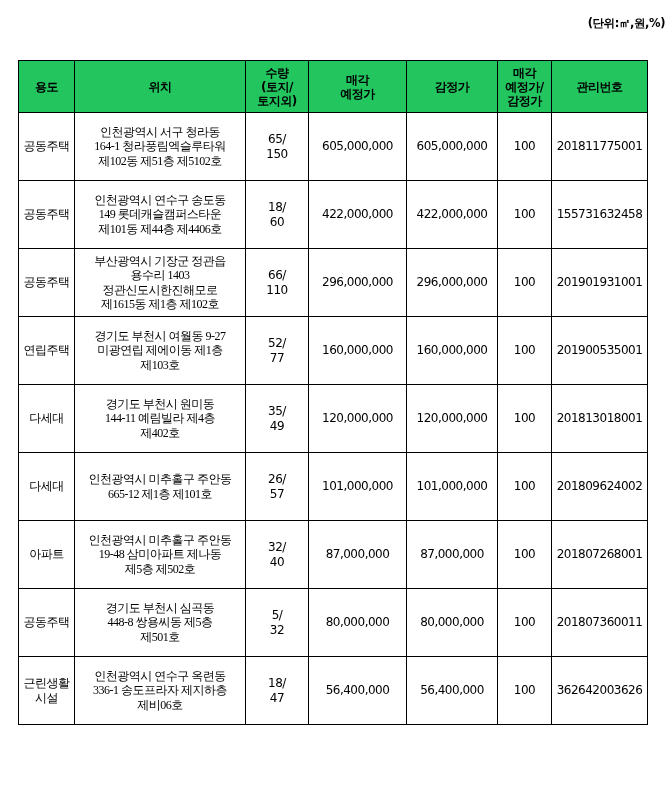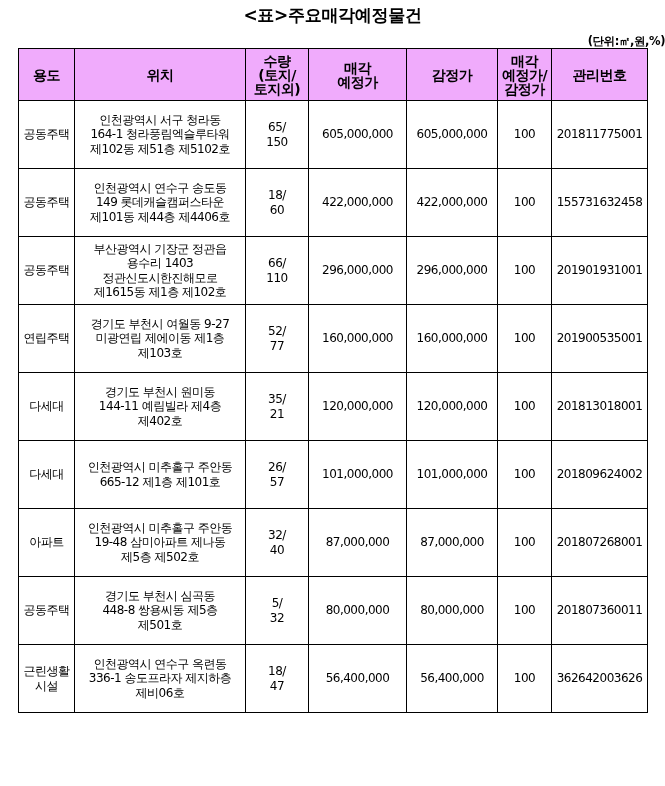--- a/index.html
+++ b/index.html
@@ -34,21 +34,21 @@
     margin: 0;
     padding-top: 4px;
     height: 26px;
     line-height: 22px;
     white-space: nowrap;
   }
 
   
   .unit-note-row {
     width: 647px;
-    margin: 0 auto 0 18px;
+    margin: 12px auto 0 18px;
     text-align: right;
     padding-right: 0px;
     height: 20px;
     box-sizing: border-box;
   }
   .unit-note {
     font-size: 11.5px;
     font-weight: bold;
     letter-spacing: -0.4px;
     display: inline-block;
@@ -76,23 +76,23 @@
     border: 1px solid #000;
     text-align: center;
     vertical-align: middle;
     padding: 1px 2px;
     box-sizing: border-box;
     word-break: keep-all;
     overflow: hidden;
   }
 
   table.listing thead th {
-    background: #f0abfc;
+    background: #22c55e;
     font-weight: bold;
-    font-size: 14px;
+    font-size: 12px;
     line-height: 14px;
     letter-spacing: -0.5px;
     height: 52px;
   }
 
   table.listing tbody td {
     font-size: 12px;
     line-height: 14.5px;
     letter-spacing: -0.5px;
     height: 68px;
@@ -110,20 +110,21 @@
   td.cell-use {
     font-size: 12px;
     letter-spacing: -0.8px;
   }
   td.cell-loc {
     font-size: 12px;
     letter-spacing: -0.6px;
     line-height: 15px;
     padding-left: 3px;
     padding-right: 3px;
+    font-family: Liberation Serif, serif;
   }
   td.cell-qty {
     font-size: 12px;
     line-height: 13.5px;
     letter-spacing: -0.2px;
   }
   td.cell-price,
   td.cell-appr {
     font-size: 12.5px;
     letter-spacing: 0px;
@@ -140,21 +141,20 @@
 
   .loc-line { display: block; }
   .qty-num  { display: block; }
   .hdr-line { display: block; }
 </style>
 </head>
 <body>
 
 <div class="page">
 
-  <div class="doc-title">&lt;표&gt;주요매각예정물건</div>
 
   <div class="unit-note-row">
     <span class="unit-note">(단위:㎡,원,%)</span>
   </div>
 
   <div class="table-wrap">
     <table class="listing">
       <colgroup>
         <col class="c-use">
         <col class="c-loc">
@@ -262,21 +262,21 @@
           </tr>
           <tr>
             <td class="cell-use">다세대</td>
             <td class="cell-loc">
               <span class="loc-line">경기도 부천시 원미동</span>
               <span class="loc-line">144-11 예림빌라 제4층</span>
               <span class="loc-line">제402호</span>
             </td>
             <td class="cell-qty">
               <span class="qty-num">35/</span>
-              <span class="qty-num">21</span>
+              <span class="qty-num">49</span>
             </td>
             <td class="cell-price">120,000,000</td>
             <td class="cell-appr">120,000,000</td>
             <td class="cell-ratio">100</td>
             <td class="cell-mgmt">201813018001</td>
           </tr>
           <tr>
             <td class="cell-use">다세대</td>
             <td class="cell-loc">
               <span class="loc-line">인천광역시 미추홀구 주안동</span>

